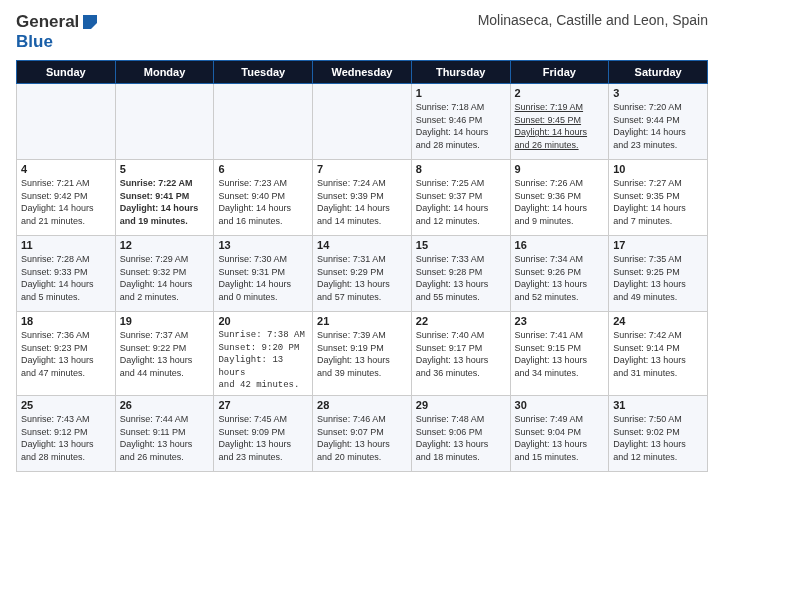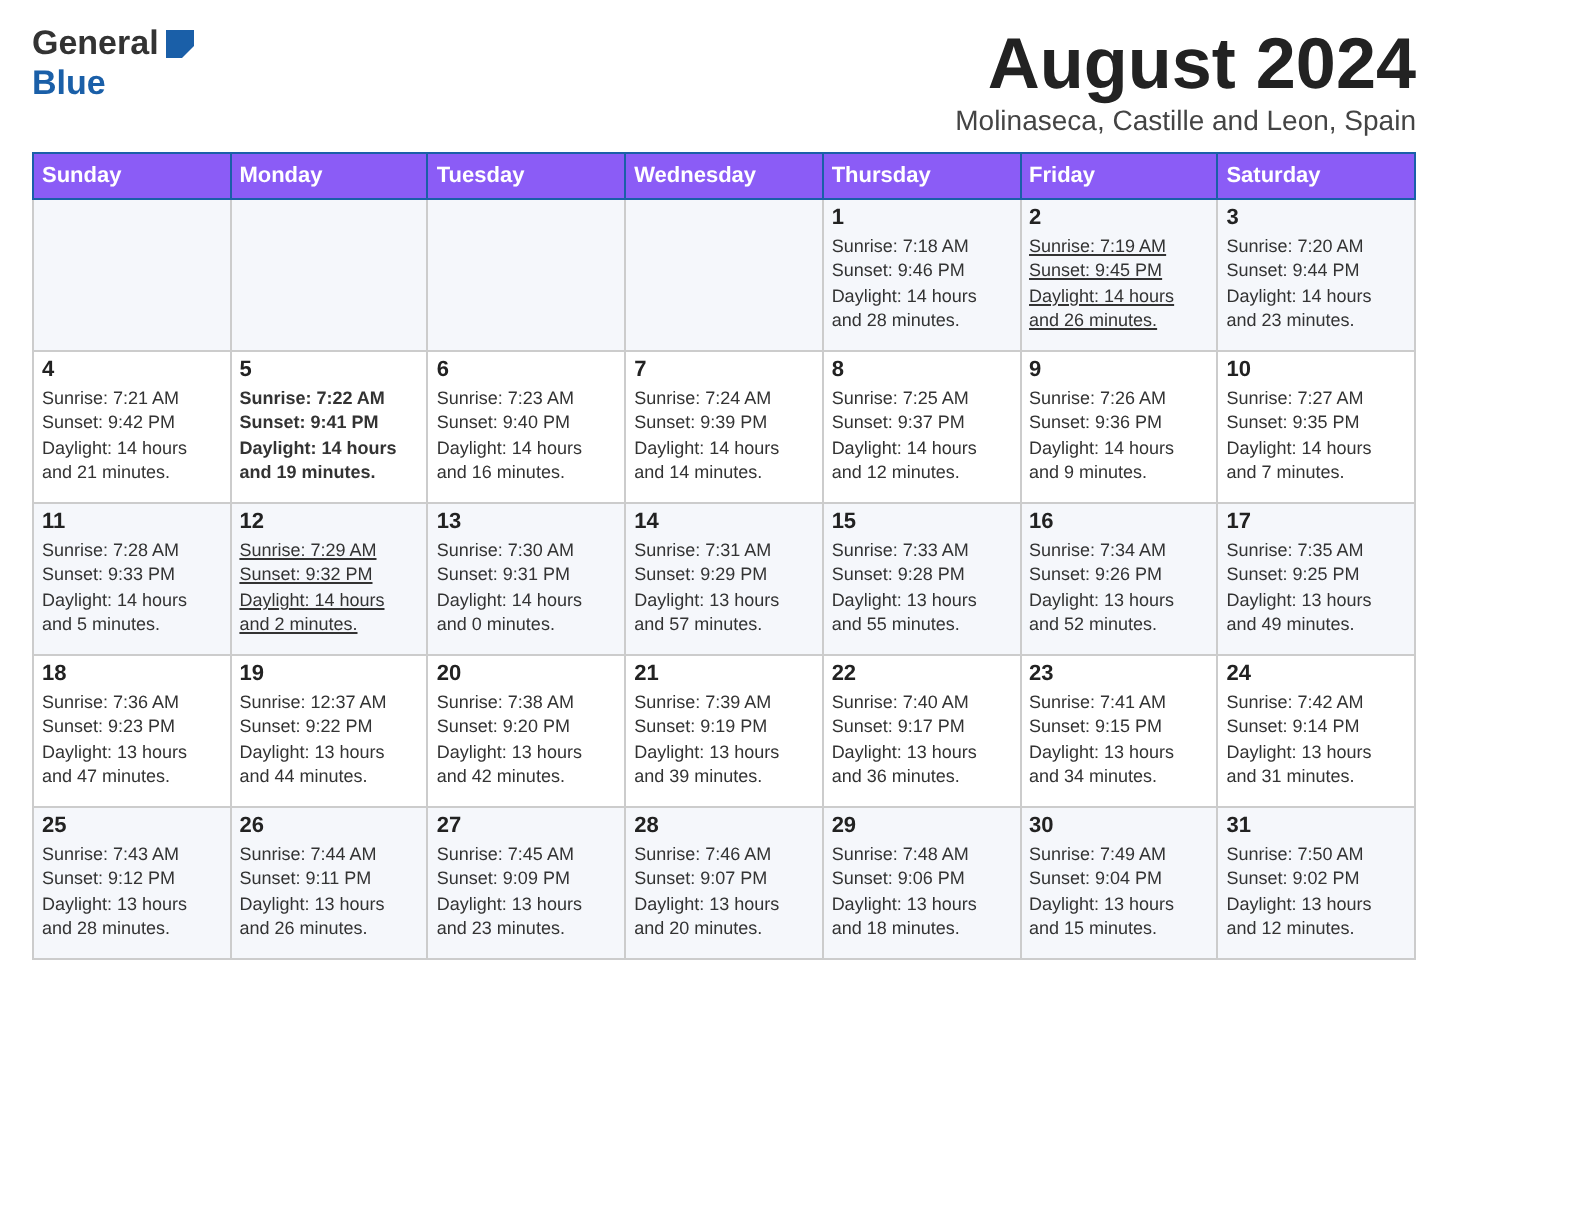--- a/index.html
+++ b/index.html
@@ -41,26 +41,26 @@
     .cal-subtitle {
       font-size: 14px;
       color: #444;
     }
     table {
       width: 100%;
       border-collapse: collapse;
       table-layout: fixed;
     }
     thead tr th {
-      background: #8b5cf6;
+      background: #0f172a;
       color: #fff;
       font-size: 11px;
       font-weight: bold;
       padding: 5px 4px;
-      text-align: left;
+      text-align: center;
       border: 1px solid #1a5fa8;
     }
     tbody tr td {
       border: 1px solid #ccc;
       vertical-align: top;
       padding: 3px 4px;
       font-size: 9.5px;
       color: #333;
       height: 76px;
       background: #fff;
@@ -96,21 +96,20 @@
         <span style="font-size:17px;font-weight:bold;color:#333;">General</span>
         <svg width="18" height="18" viewBox="0 0 18 18" style="margin-left:2px;">
           <polygon points="2,2 16,2 16,10 10,16 2,16" fill="#1a5fa8"></polygon>
         </svg>
       </div>
       <div class="logo-line">
         <span style="font-size:17px;font-weight:bold;color:#1a5fa8;">Blue</span>
       </div>
     </div>
     <div class="title-block">
-      <div class="cal-title">August 2024</div>
       <div class="cal-subtitle">Molinaseca, Castille and Leon, Spain</div>
     </div>
   </div>
 
   <table>
     <thead>
       <tr>
       <th>Sunday</th>
           <th>Monday</th>
           <th>Tuesday</th>
@@ -202,21 +201,21 @@
         <tr>
           <td>
             <span class="day-num">11</span>
             <div class="day-info" style="white-space: pre-line;">Sunrise: 7:28 AM
 Sunset: 9:33 PM
 Daylight: 14 hours
 and 5 minutes.</div>
           </td>
           <td>
             <span class="day-num">12</span>
-            <div class="day-info" style="white-space: pre-line; text-decoration: underline;">Sunrise: 7:29 AM
+            <div class="day-info" style="white-space: pre-line;">Sunrise: 7:29 AM
 Sunset: 9:32 PM
 Daylight: 14 hours
 and 2 minutes.</div>
           </td>
           <td>
             <span class="day-num">13</span>
             <div class="day-info" style="white-space: pre-line;">Sunrise: 7:30 AM
 Sunset: 9:31 PM
 Daylight: 14 hours
 and 0 minutes.</div>
@@ -253,28 +252,28 @@
         <tr>
           <td>
             <span class="day-num">18</span>
             <div class="day-info" style="white-space: pre-line;">Sunrise: 7:36 AM
 Sunset: 9:23 PM
 Daylight: 13 hours
 and 47 minutes.</div>
           </td>
           <td>
             <span class="day-num">19</span>
-            <div class="day-info" style="white-space: pre-line;">Sunrise: 12:37 AM
+            <div class="day-info" style="white-space: pre-line;">Sunrise: 7:37 AM
 Sunset: 9:22 PM
 Daylight: 13 hours
 and 44 minutes.</div>
           </td>
           <td>
             <span class="day-num">20</span>
-            <div class="day-info" style="white-space: pre-line;">Sunrise: 7:38 AM
+            <div class="day-info" style="white-space: pre-line; font-family: Liberation Mono, monospace;">Sunrise: 7:38 AM
 Sunset: 9:20 PM
 Daylight: 13 hours
 and 42 minutes.</div>
           </td>
           <td>
             <span class="day-num">21</span>
             <div class="day-info" style="white-space: pre-line;">Sunrise: 7:39 AM
 Sunset: 9:19 PM
 Daylight: 13 hours
 and 39 minutes.</div>

